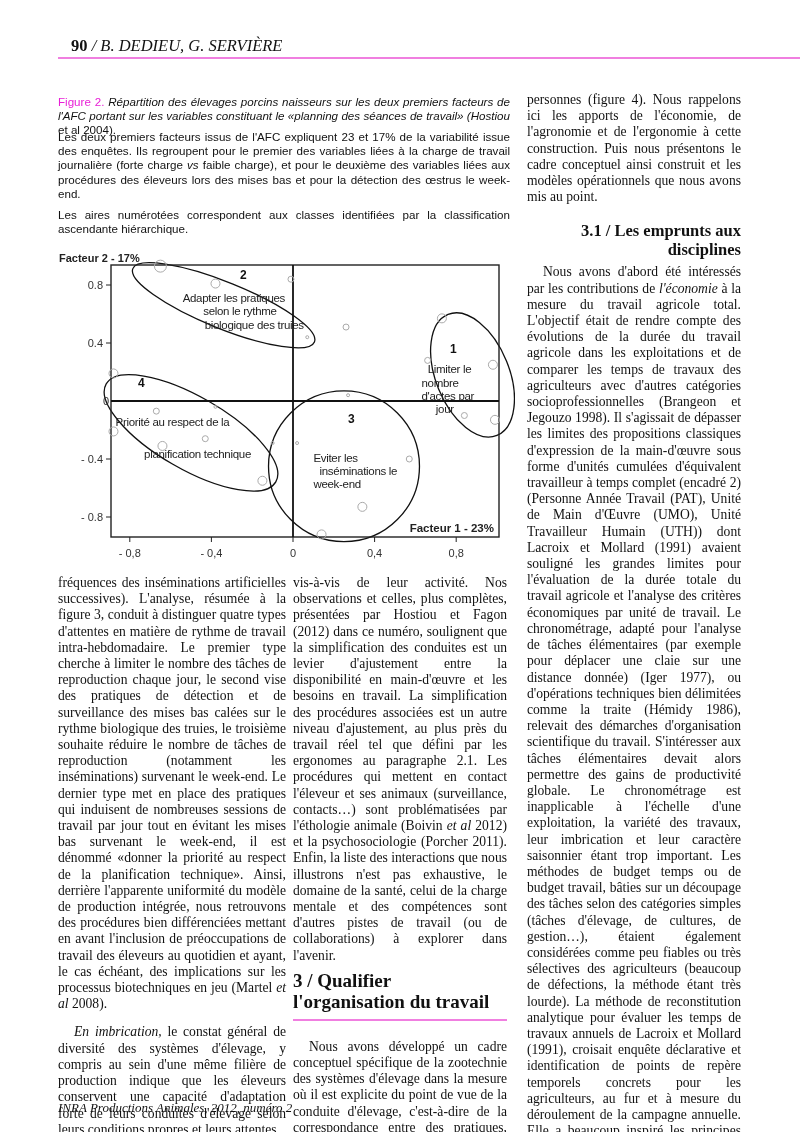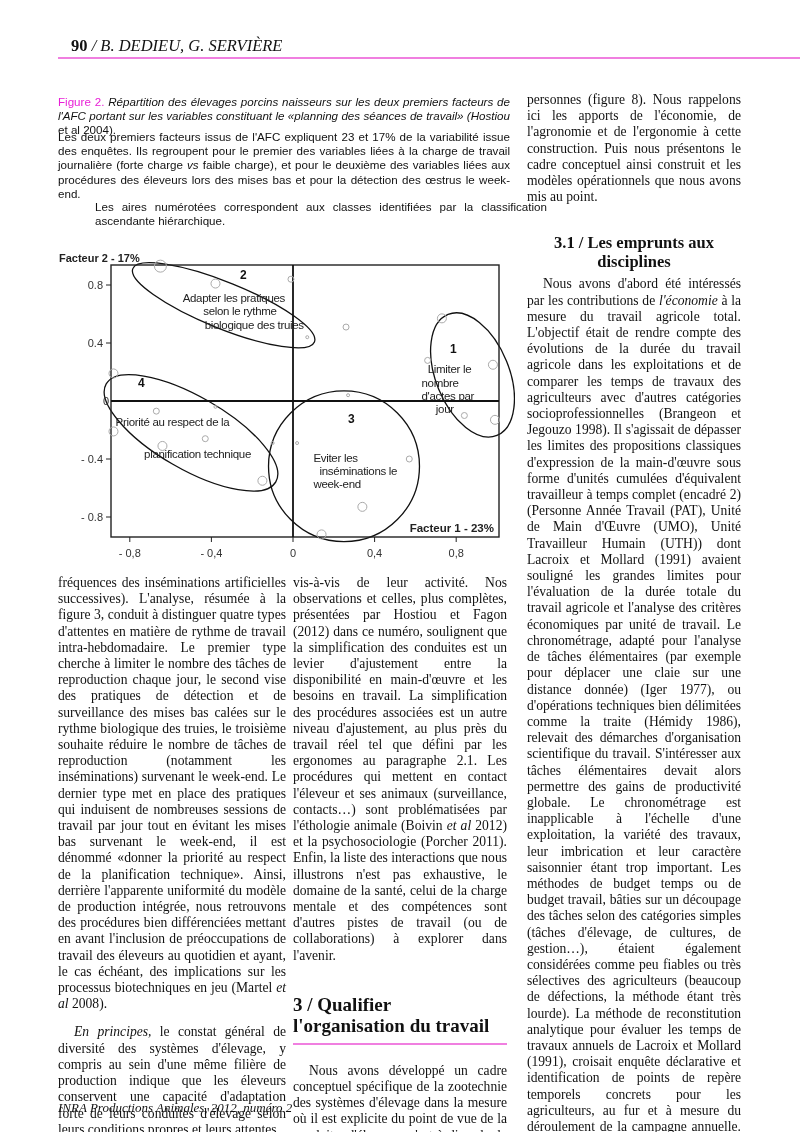--- a/index.html
+++ b/index.html
@@ -28,21 +28,21 @@
 
 <div id="running-head" class="serif"><b>90</b><i> / B. DEDIEU, G. SERVIÈRE</i></div>
 <div id="head-rule"></div>
 
 <div class="caption sans" style="top:95px;">
   <span class="fig">Figure 2.</span><i> Répartition des élevages porcins naisseurs sur les deux premiers facteurs de l'AFC portant sur les variables constituant le «planning des séances de travail» (</i><i>Hostiou</i><span> et al 2004).</span>
 </div>
 <div class="caption sans" style="top:130px;">
   <span>Les deux premiers facteurs issus de l'AFC expliquent 23 et 17% de la variabilité issue des enquêtes. Ils regroupent pour le premier des variables liées à la charge de travail journalière (forte charge </span><i>vs</i><span> faible charge), et pour le deuxième des variables liées aux procédures des éleveurs lors des mises bas et pour la détection des œstrus le week-end.</span>
 </div>
-<div class="caption sans" style="top:200px;margin-left:37px;">Les aires numérotées correspondent aux classes identifiées par la classification ascendante hiérarchique.</div>
+<div class="caption sans" style="top:208px;">Les aires numérotées correspondent aux classes identifiées par la classification ascendante hiérarchique.</div>
 
 <svg id="chart" viewBox="0 0 460 320" xmlns="http://www.w3.org/2000/svg">
   <g id="chart-groups">
       <g>
         <ellipse cx="417.52" cy="126.9" rx="36.72" ry="65.25" fill="none" stroke="#111" stroke-width="1.3" transform="rotate(-22 417.52 126.9)"></ellipse>
         <text x="395.08000000000004" y="105.15" font-family="Liberation Sans, sans-serif" font-weight="bold" font-size="12" fill="#111">1</text>
         <text x="372.64" y="125.45" text-anchor="start" font-family="Liberation Sans, sans-serif" font-size="11.5" fill="#222" letter-spacing="-0.3">Limiter le</text>
         <text x="366.52" y="138.5" text-anchor="start" font-family="Liberation Sans, sans-serif" font-size="11.5" fill="#222" letter-spacing="-0.3">nombre</text>
         <text x="366.52" y="151.55" text-anchor="start" font-family="Liberation Sans, sans-serif" font-size="11.5" fill="#222" letter-spacing="-0.3">d'actes par</text>
         <text x="380.79999999999995" y="164.6" text-anchor="start" font-family="Liberation Sans, sans-serif" font-size="11.5" fill="#222" letter-spacing="-0.3">jour</text>
@@ -116,32 +116,32 @@
       <text x="48" y="215" text-anchor="end" font-family="Liberation Sans, sans-serif" font-size="11" fill="#333">- 0.4</text>
       <line x1="51" x2="56" y1="269" y2="269" stroke="#222" stroke-width="1"></line>
       <text x="48" y="273" text-anchor="end" font-family="Liberation Sans, sans-serif" font-size="11" fill="#333">- 0.8</text>
     </g>
   <text x="4" y="14" font-family="Liberation Sans, sans-serif" font-weight="bold" font-size="11" fill="#222">Facteur 2  - 17%</text>
   <text x="439" y="284" text-anchor="end" font-family="Liberation Sans, sans-serif" font-weight="bold" font-size="11.5" fill="#222">Facteur 1  - 23%</text>
 </svg>
 
 <div class="col serif" style="left:58px; top:575px; width:228px;">
   <p><span>fréquences des inséminations artificielles successives). L'analyse, résumée à la figure 3, conduit à distinguer quatre types d'attentes en matière de rythme de travail intra-hebdomadaire. Le premier type cherche à limiter le nombre des tâches de reproduction chaque jour, le second vise des pratiques de détection et de surveillance des mises bas calées sur le rythme biologique des truies, le troisième souhaite réduire le nombre de tâches de reproduction (notamment les inséminations) survenant le week-end. Le dernier type met en place des pratiques qui induisent de nombreuses sessions de travail par jour tout en évitant les mises bas survenant le week-end, il est dénommé «donner la priorité au respect de la planification technique». Ainsi, derrière l'apparente uniformité du modèle de production intégrée, nous retrouvons des procédures bien différenciées mettant en avant l'inclusion de préoccupations de travail des éleveurs au quotidien et ayant, le cas échéant, des implications sur les processus biotechniques en jeu (Martel </span><i>et al</i><span> 2008).</span></p>
-  <p class="indent" style="margin-top:12px;"><i>En principes,</i><span> le constat général de diversité des systèmes d'élevage, y compris au sein d'une même filière de production indique que les éleveurs conservent une capacité d'adaptation forte de leurs conduites d'élevage selon leurs conditions propres et leurs attentes</span></p>
+  <p class="indent" style="margin-top:12px;"><i>En imbrication,</i><span> le constat général de diversité des systèmes d'élevage, y compris au sein d'une même filière de production indique que les éleveurs conservent une capacité d'adaptation forte de leurs conduites d'élevage selon leurs conditions propres et leurs attentes</span></p>
 </div>
 
 <div class="col serif" style="left:293px; top:575px; width:214px;">
   <p><span>vis-à-vis de leur activité. Nos observations et celles, plus complètes, présentées par Hostiou et Fagon (2012) dans ce numéro, soulignent que la simplification des conduites est un levier d'ajustement entre la disponibilité en main-d'œuvre et les besoins en travail. La simplification des procédures associées est un autre niveau d'ajustement, au plus près du travail réel tel que défini par les ergonomes au paragraphe 2.1. Les procédures qui mettent en contact l'éleveur et ses animaux (surveillance, contacts…) sont problématisées par l'éthologie animale (Boivin </span><i>et al</i><span> 2012) et la psychosociologie (Porcher 2011). Enfin, la liste des interactions que nous illustrons n'est pas exhaustive, le domaine de la santé, celui de la charge mentale et des compétences sont d'autres pistes de travail (ou de collaborations) à explorer dans l'avenir.</span></p>
-  <div style="margin-top:30px;">
+  <div style="margin-top:6px;">
     <p class="h2" style="text-align:left;">3 / Qualifier l'organisation du travail</p>
     <div class="pink-rule" style="margin-top:7px;"></div>
   </div>
   <p class="indent" style="margin-top:18px;">Nous avons développé un cadre conceptuel spécifique de la zootechnie des systèmes d'élevage dans la mesure où il est explicite du point de vue de la conduite d'élevage, c'est-à-dire de la correspondance entre des pratiques, des durées, des rythmes de travail et des</p>
 </div>
 
 <div class="col serif" style="left:527px; top:92px; width:214px;">
-  <p>personnes (figure 8). Nous rappelons ici les apports de l'économie, de l'agronomie et de l'ergonomie à cette construction. Puis nous présentons le cadre conceptuel ainsi construit et les modèles opérationnels que nous avons mis au point.</p>
-  <p class="h3" style="margin-top:28px; text-align:center;">3.1 / Les emprunts aux disciplines</p>
+  <p>personnes (figure 4). Nous rappelons ici les apports de l'économie, de l'agronomie et de l'ergonomie à cette construction. Puis nous présentons le cadre conceptuel ainsi construit et les modèles opérationnels que nous avons mis au point.</p>
+  <p class="h3" style="margin-top:16px; text-align:right;">3.1 / Les emprunts aux disciplines</p>
   <p class="indent" style="margin-top:5px;"><span>Nous avons d'abord été intéressés par les contributions de </span><i>l'économie</i><span> à la mesure du travail agricole total. L'objectif était de rendre compte des évolutions de la durée du travail agricole dans les exploitations et de comparer les temps de travaux des agriculteurs avec d'autres catégories socioprofessionnelles (Brangeon et Jegouzo 1998). Il s'agissait de dépasser les limites des propositions classiques d'expression de la main-d'œuvre sous forme d'unités cumulées d'équivalent travailleur à temps complet (encadré 2) (Personne Année Travail (PAT), Unité de Main d'Œuvre (UMO), Unité Travailleur Humain (UTH)) dont Lacroix et Mollard (1991) avaient souligné les grandes limites pour l'évaluation de la durée totale du travail agricole et l'analyse des critères économiques par unité de travail. Le chronométrage, adapté pour l'analyse de tâches élémentaires (par exemple pour déplacer une claie sur une distance donnée) (Iger 1977), ou d'opérations techniques bien délimitées comme la traite (Hémidy 1986), relevait des démarches d'organisation scientifique du travail. S'intéresser aux tâches élémentaires devait alors permettre des gains de productivité globale. Le chronométrage est inapplicable à l'échelle d'une exploitation, la variété des travaux, leur imbrication et leur caractère saisonnier étant trop important. Les méthodes de budget temps ou de budget travail, bâties sur un découpage des tâches selon des catégories simples (tâches d'élevage, de cultures, de gestion…), étaient également considérées comme peu fiables ou très sélectives des agriculteurs (beaucoup de défections, la méthode étant très lourde). La méthode de reconstitution analytique pour évaluer les temps de travaux annuels de Lacroix et Mollard (1991), croisait enquête déclarative et identification de points de repère temporels concrets pour les agriculteurs, au fur et à mesure du déroulement de la campagne annuelle. Elle a beaucoup inspiré les principes d'enquête de la méthode Bilan Travail (Dedieu 1993, Dedieu </span></p>
 
 </div>
 
 <div id="footer" class="serif">INRA Productions Animales, 2012, numéro 2</div>
 
 </body></html>

